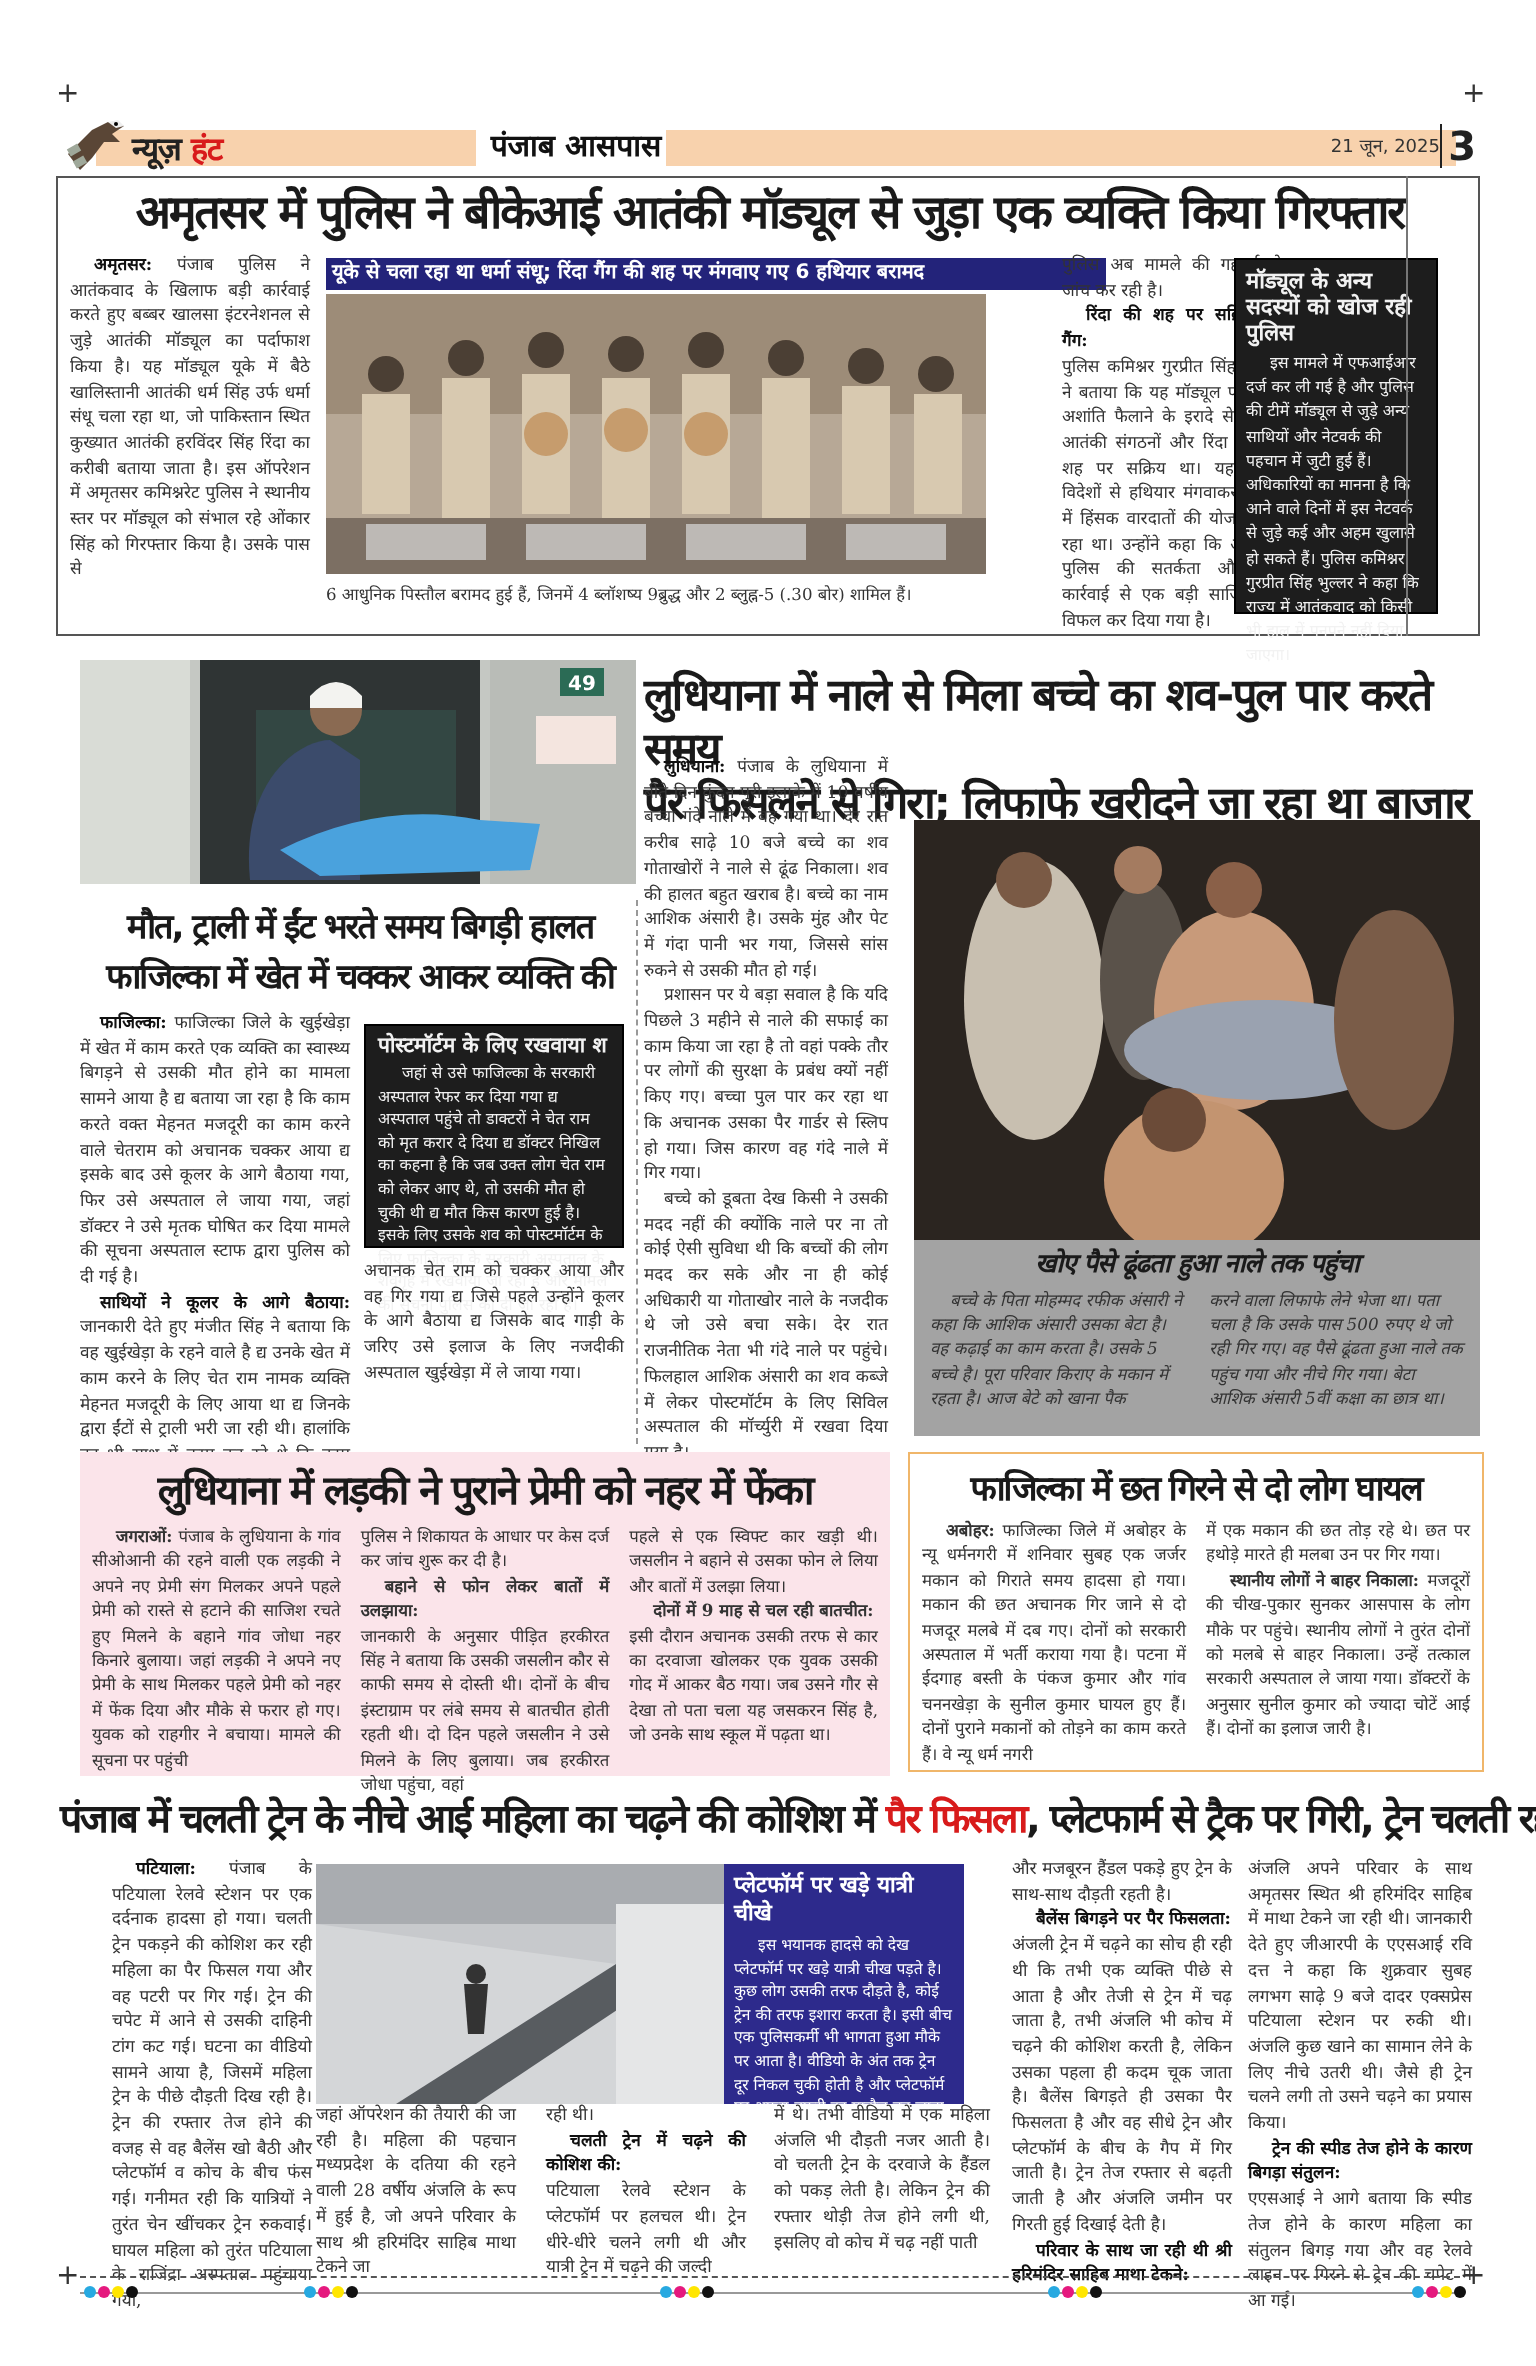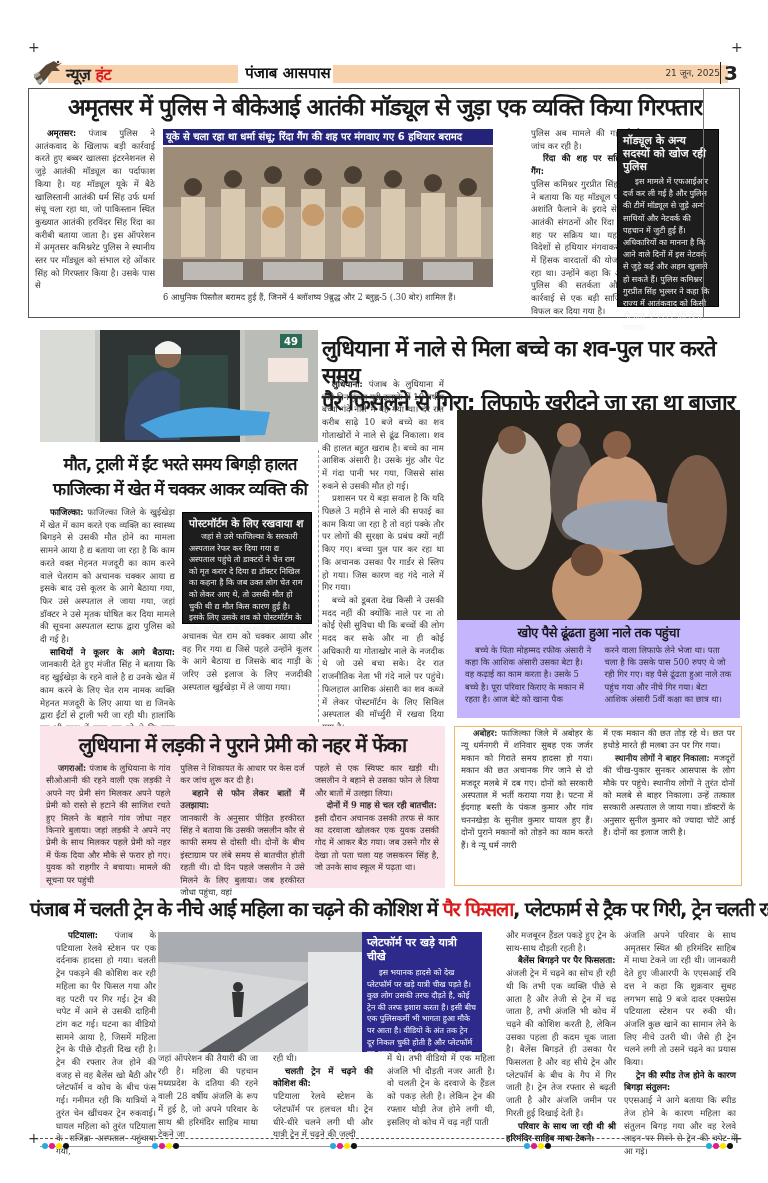--- a/index.html
+++ b/index.html
@@ -25,21 +25,21 @@
   .h1 { font-family:"DejaVu Sans", sans-serif; font-weight: bold; color:#1a1a1a; letter-spacing:-1px; }
   .col { font-size: 8.6px; line-height: 12.7px; color:#333; text-align: justify; }
   .col b { color:#111; }
   .navybar { background:#23237a; color:#fff; font-family:"DejaVu Sans", sans-serif; font-weight:bold; }
   .photo { background: linear-gradient(135deg,#8a7a66,#c9b9a4 40%,#6e6256 70%,#a59784); }
   .darkbox { background:#1d1d1d; color:#f2f2f2; border:1px solid #000; }
   .darkbox .t { font-family:"DejaVu Sans", sans-serif; font-weight:bold; }
   .darkbox .p { font-size: 8.5px; line-height: 12.6px; text-indent: 12px; }
   .vsep { position:absolute; width:0; border-left: 1px solid #999; }
   .pink { background:#fbe4ea; }
-  .cream { background:#c4b5fd; }
+  .cream { background:#a3a3a3;font-style:italic; }
   .orangebox { border: 1.5px solid #f0b66a; }
   .red { color:#d81b1b; }
   .dash { position:absolute; border-top: 1.5px dashed #555; height:0; }
   .dots { position:absolute; height: 8px; display:flex; gap:1px; }
   .dots span { width:6px; height:6px; border-radius:50%; display:inline-block; }
 </style>
 </head>
 <body>
 
 <div class="reg" style="left:28px;top:40px">+</div>
@@ -65,21 +65,21 @@
 </div>
 
 <div class="abs box1">
   <div class="abs h1" style="left:8px;top:4px;width:696px;text-align:center;font-size:23px;line-height:28px;">अमृतसर में पुलिस ने बीकेआई आतंकी मॉड्यूल से जुड़ा एक व्यक्ति किया गिरफ्तार</div>
 
   <div class="abs col" style="left:6px;top:38px;width:120px;">
     <b style="margin-left:12px">अमृतसर:</b>
     <span>पंजाब पुलिस ने आतंकवाद के खिलाफ बड़ी कार्रवाई करते हुए बब्बर खालसा इंटरनेशनल से जुड़े आतंकी मॉड्यूल का पर्दाफाश किया है। यह मॉड्यूल यूके में बैठे खालिस्तानी आतंकी धर्म सिंह उर्फ धर्मा संधू चला रहा था, जो पाकिस्तान स्थित कुख्यात आतंकी हरविंदर सिंह रिंदा का करीबी बताया जाता है। इस ऑपरेशन में अमृतसर कमिश्नरेट पुलिस ने स्थानीय स्तर पर मॉड्यूल को संभाल रहे ओंकार सिंह को गिरफ्तार किया है। उसके पास से</span>
   </div>
 
-  <div class="abs navybar" style="left:134px;top:40px;width:330px;height:16px;font-size:10px;line-height:16px;padding-left:3px;white-space:nowrap;overflow:hidden;">यूके से चला रहा था धर्मा संधू; रिंदा गैंग की शह पर मंगवाए गए 6 हथियार बरामद</div>
+  <div class="abs navybar" style="left:134px;top:40px;width:390px;height:16px;font-size:10px;line-height:16px;padding-left:3px;white-space:nowrap;overflow:hidden;">यूके से चला रहा था धर्मा संधू; रिंदा गैंग की शह पर मंगवाए गए 6 हथियार बरामद</div>
   <div class="abs photo" style="left:134px;top:58px;width:330px;height:140px;">
     <svg width="330" height="140" viewBox="0 0 330 140">
       <rect x="0" y="0" width="330" height="140" fill="#b7a896"></rect>
       <rect x="0" y="0" width="330" height="60" fill="#9d8c78"></rect>
       <g fill="#4b3f34">
           <circle cx="30" cy="40" r="9"></circle>
           <circle cx="70" cy="32" r="9"></circle>
           <circle cx="110" cy="28" r="9"></circle>
           <circle cx="150" cy="30" r="9"></circle>
           <circle cx="190" cy="28" r="9"></circle>
@@ -195,20 +195,21 @@
 <div class="abs pink" style="left:40px;top:726px;width:405px;height:162px;">
   <div class="h1" style="text-align:center;font-size:20px;line-height:30px;padding-top:4px;">लुधियाना में लड़की ने पुराने प्रेमी को नहर में फेंका</div>
   <div style="display:flex;gap:10px;padding:2px 6px;font-size:8.4px;line-height:12.4px;color:#333;text-align:justify;">
     <div style="flex:1"><b style="margin-left:12px">जगराओं:</b> <span>पंजाब के लुधियाना के गांव सीओआनी की रहने वाली एक लड़की ने अपने नए प्रेमी संग मिलकर अपने पहले प्रेमी को रास्ते से हटाने की साजिश रचते हुए मिलने के बहाने गांव जोधा नहर किनारे बुलाया। जहां लड़की ने अपने नए प्रेमी के साथ मिलकर पहले प्रेमी को नहर में फेंक दिया और मौके से फरार हो गए। युवक को राहगीर ने बचाया। मामले की सूचना पर पहुंची</span></div>
     <div style="flex:1"><span>पुलिस ने शिकायत के आधार पर केस दर्ज कर जांच शुरू कर दी है।</span><br><b style="display:inline-block;text-indent:12px">बहाने से फोन लेकर बातों में उलझाया:</b> <span>जानकारी के अनुसार पीड़ित हरकीरत सिंह ने बताया कि उसकी जसलीन कौर से काफी समय से दोस्ती थी। दोनों के बीच इंस्टाग्राम पर लंबे समय से बातचीत होती रहती थी। दो दिन पहले जसलीन ने उसे मिलने के लिए बुलाया। जब हरकीरत जोधा पहुंचा, वहां</span></div>
     <div style="flex:1"><span>पहले से एक स्विफ्ट कार खड़ी थी। जसलीन ने बहाने से उसका फोन ले लिया और बातों में उलझा लिया।</span><br><b style="display:inline-block;text-indent:12px">दोनों में 9 माह से चल रही बातचीत:</b> <span>इसी दौरान अचानक उसकी तरफ से कार का दरवाजा खोलकर एक युवक उसकी गोद में आकर बैठ गया। जब उसने गौर से देखा तो पता चला यह जसकरन सिंह है, जो उनके साथ स्कूल में पढ़ता था।</span></div>
   </div>
 </div>
 
 <div class="abs orangebox" style="left:454px;top:726px;width:288px;height:160px;background:#fff;">
+  <div class="h1" style="text-align:center;font-size:17px;line-height:28px;padding-top:4px;">फाजिल्का में छत गिरने से दो लोग घायल</div>
   <div style="display:flex;gap:10px;padding:0 6px;font-size:8.4px;line-height:12.4px;color:#333;text-align:justify;">
     <div style="flex:1"><b style="margin-left:12px">अबोहर:</b> <span>फाजिल्का जिले में अबोहर के न्यू धर्मनगरी में शनिवार सुबह एक जर्जर मकान को गिराते समय हादसा हो गया। मकान की छत अचानक गिर जाने से दो मजदूर मलबे में दब गए। दोनों को सरकारी अस्पताल में भर्ती कराया गया है। पटना में ईदगाह बस्ती के पंकज कुमार और गांव चननखेड़ा के सुनील कुमार घायल हुए हैं। दोनों पुराने मकानों को तोड़ने का काम करते हैं। वे न्यू धर्म नगरी</span></div>
     <div style="flex:1"><span>में एक मकान की छत तोड़ रहे थे। छत पर हथोड़े मारते ही मलबा उन पर गिर गया।</span><br><b style="display:inline-block;text-indent:12px">स्थानीय लोगों ने बाहर निकाला:</b> <span>मजदूरों की चीख-पुकार सुनकर आसपास के लोग मौके पर पहुंचे। स्थानीय लोगों ने तुरंत दोनों को मलबे से बाहर निकाला। उन्हें तत्काल सरकारी अस्पताल ले जाया गया। डॉक्टरों के अनुसार सुनील कुमार को ज्यादा चोटें आई हैं। दोनों का इलाज जारी है।</span></div>
   </div>
 </div>
 
 <div class="abs h1" style="left:30px;top:896px;width:715px;font-size:19.5px;line-height:28px;white-space:nowrap;letter-spacing:-1.2px;">
   <span>पंजाब में चलती ट्रेन के नीचे आई महिला का चढ़ने की कोशिश में</span>
   <span class="red">पैर फिसला</span><span>, प्लेटफार्म से ट्रैक पर गिरी, ट्रेन चलती रही</span>
 </div>

